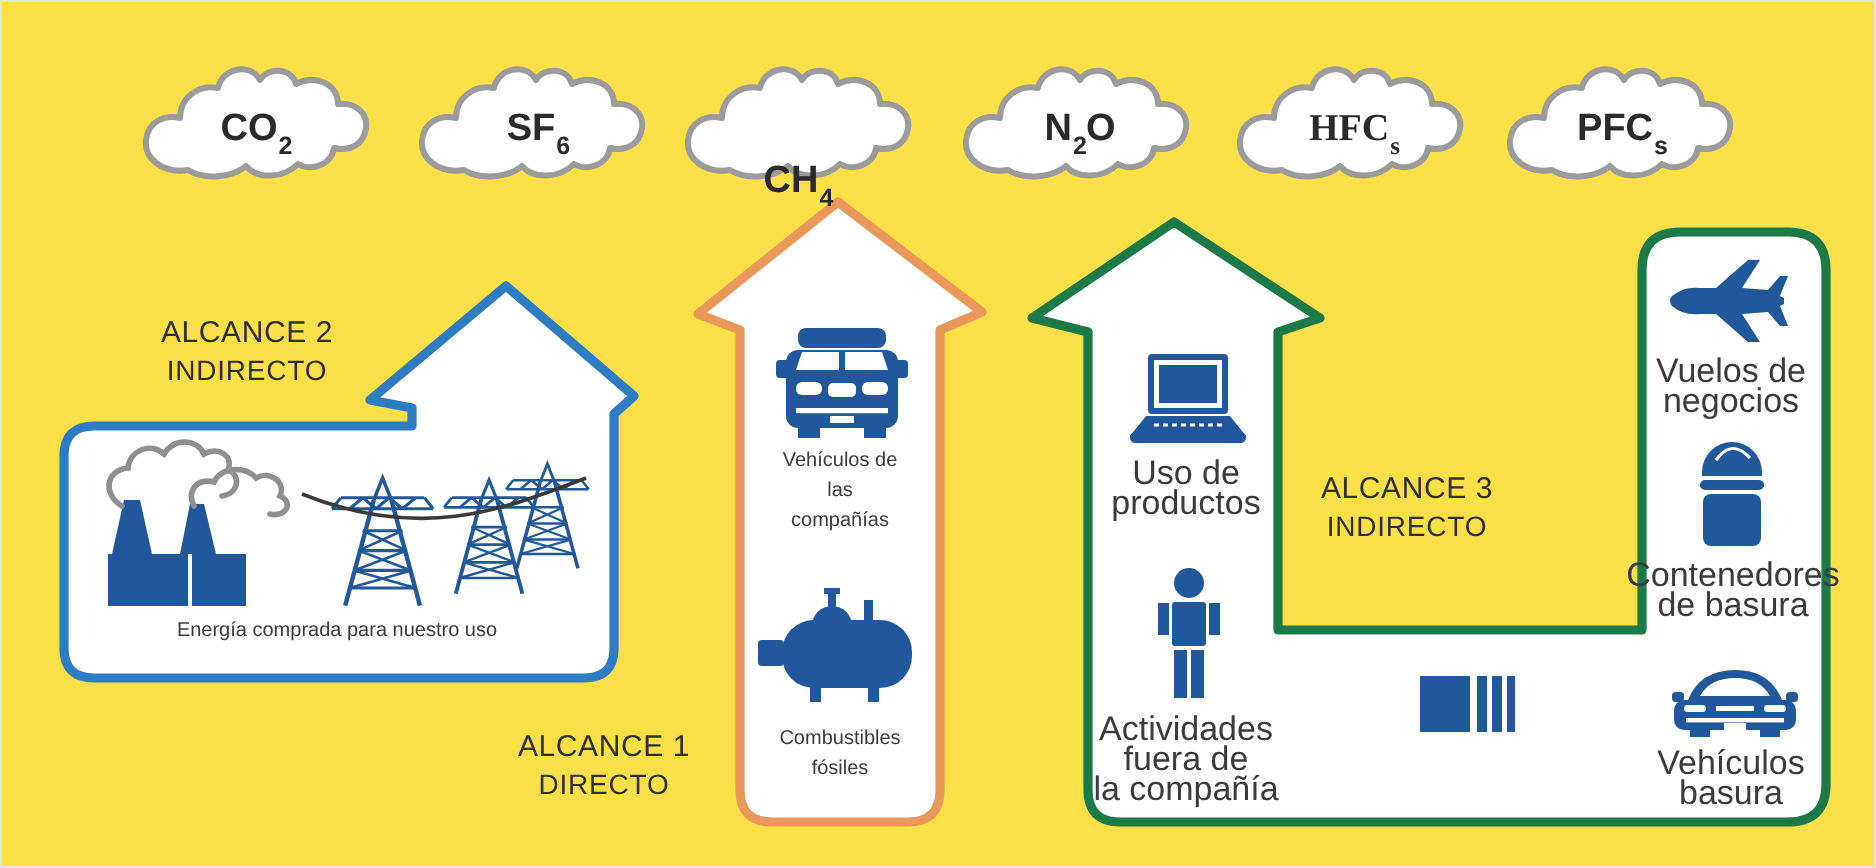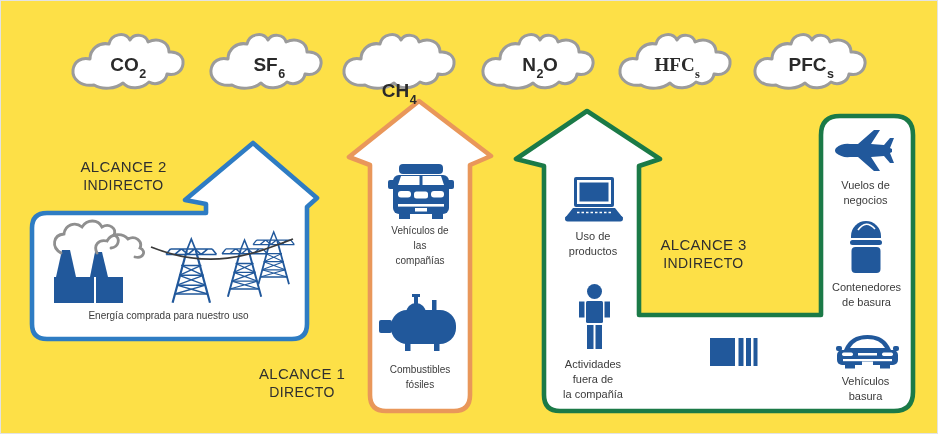--- a/index.html
+++ b/index.html
@@ -1,19 +1,19 @@
 <!DOCTYPE html>
 <html style="--blue: #2e7cc3; --icon-blue: #21589b; --green: #1b7a47; --orange: #e9975a; --cloud-gray: #9b9b9b; --smoke-gray: #8f8f8f; --text-dark: #3b3b3b; --wire-dark: #3a3a3a;"><head>
 <meta charset="utf-8">
 <style>
   html,body{margin:0;padding:0;background:#fff;}
   .canvas{position:relative;width:938px;height:434px;background:#fde047;overflow:hidden;
           font-family:"Liberation Sans",sans-serif;border:1px solid #e3e3e3;box-sizing:border-box;}
   svg{position:absolute;left:0;top:0;}
-  .lbl{position:absolute;text-align:center;color:var(--text-dark);font-size:11px;line-height:15px;}
+  .lbl{position:absolute;text-align:center;color:var(--text-dark);font-size:17px;line-height:15px;}
   .lbl.wide{font-size:10px;}
   .scope-title{position:absolute;text-align:center;color:#2f2f2f;line-height:19px;}
   .scope-title .t{font-weight:normal;font-size:15px;letter-spacing:.3px;}
   .scope-title .s{font-size:14px;letter-spacing:.4px;}
   .cloud-lbl{position:absolute;text-align:center;font-weight:bold;font-size:19px;color:#2a2a2a;}
   .cloud-lbl sub{font-size:12.5px;position:relative;top:2px;left:0.5px;}
 </style>
 </head>
 <body>
 

